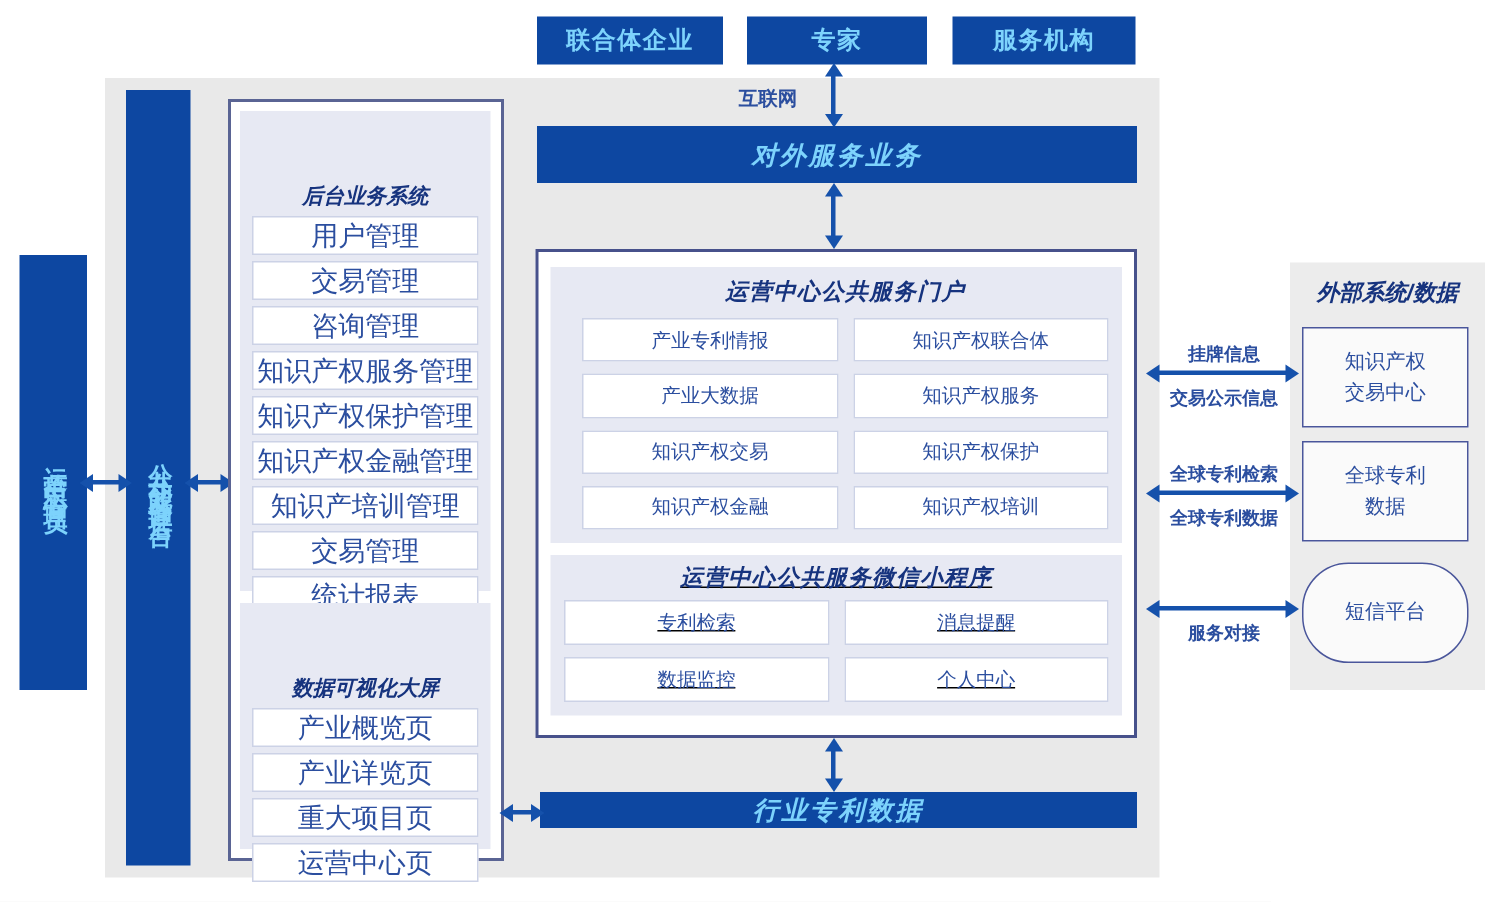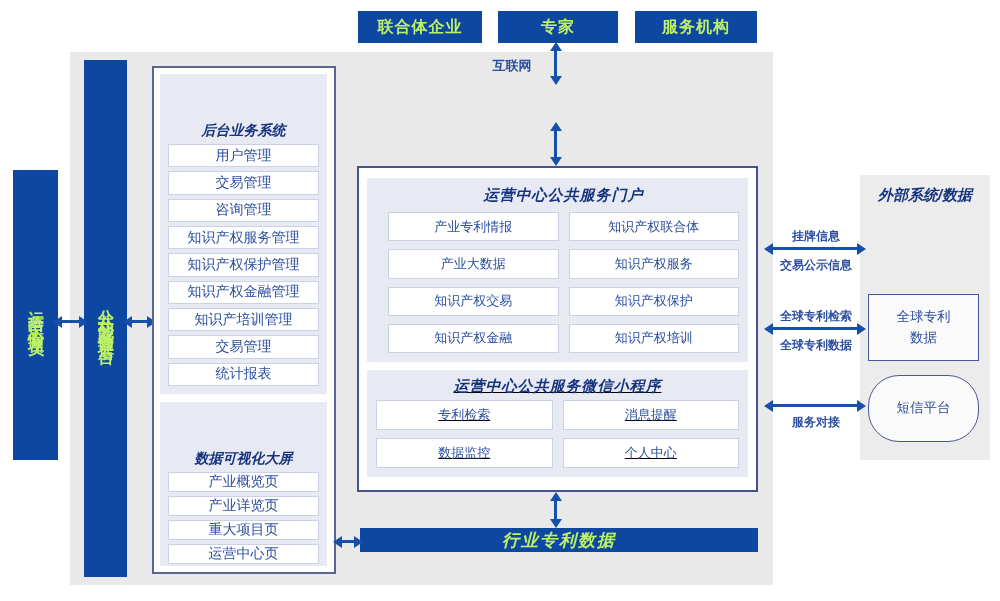--- a/index.html
+++ b/index.html
@@ -13,37 +13,37 @@
     --bg-gray:#e9e9e9;
   }
   *{margin:0;padding:0;box-sizing:border-box;}
   html,body{background:#fff;}
   body{font-family:"Liberation Sans","DejaVu Sans",sans-serif;}
   #canvas{position:relative;width:1000px;height:601px;background:#fff;overflow:hidden;}
 
   .main-bg{position:absolute;left:70px;top:52px;width:703px;height:533px;background:var(--bg-gray);}
   .right-bg{position:absolute;left:860px;top:175px;width:130px;height:285px;background:#ececec;}
 
-  .box-dark{position:absolute;background:var(--primary);color:#bef264;display:flex;align-items:center;justify-content:center;font-weight:bold;}
+  .box-dark{position:absolute;background:var(--primary);color:#7dd3fc;display:flex;align-items:center;justify-content:center;font-weight:bold;}
   .top-box{height:32px;top:11px;font-size:16px;letter-spacing:1px;}
   .big-bar{font-size:17px;font-style:italic;letter-spacing:2px;}
 
   .v-bar{writing-mode:vertical-rl;text-orientation:upright;letter-spacing:5px;font-size:16px;}
 
   .outer-box{position:absolute;background:#fff;border:2px solid var(--outer-border);}
   .center-box{position:absolute;background:#fff;border:2px solid #47518b;}
 
   .panel{position:absolute;background:var(--panel);display:flex;flex-direction:column;}
   .panel-header{text-align:center;font-weight:bold;font-style:italic;color:var(--navy);flex:0 0 auto;}
   .item{background:#fff;border:1px solid var(--item-border);color:var(--text-blue);display:flex;align-items:center;justify-content:center;}
 
   .left-panel{left:160px;width:167px;padding:5px 8px 8px 8px;}
   .left-panel .panel-header{font-size:14px;line-height:22px;margin-bottom:3px;margin-top:40px;}
   .left-panel .items{flex:1;display:flex;flex-direction:column;gap:4px;}
-  .left-panel .item{flex:1;font-size:14px;font-family:Liberation Mono, monospace;}
+  .left-panel .item{flex:1;font-size:18px;font-family:Liberation Mono, monospace;}
 
   .center-panel{left:367px;width:381px;padding:4px 9px 9px 9px;}
   .center-panel .panel-header{font-size:15px;line-height:26px;margin-bottom:4px;letter-spacing:1px;}
   .center-panel .items{flex:1;display:grid;grid-template-columns:1fr 1fr;gap:8px 10px;}
   .center-panel .item{font-size:13px;}
 
   .ext-box{position:absolute;left:868px;width:111px;height:67px;background:#fafafa;border:1.5px solid #4a569b;color:var(--text-blue);display:flex;align-items:center;justify-content:center;text-align:center;font-size:13.5px;line-height:1.5;white-space:pre-line;}
   .right-title{position:absolute;left:860px;top:186px;width:130px;text-align:center;font-weight:bold;font-style:italic;color:var(--navy);font-size:15px;}
 
   .lbl{position:absolute;color:var(--text-blue);font-weight:bold;font-size:12px;text-align:center;}
@@ -67,20 +67,21 @@
   <div class="main-bg"></div>
   <div class="right-bg"></div>
 
   <div class="box-dark top-box" style="left:358px;width:124px;">联合体企业</div>
   <div class="box-dark top-box" style="left:498px;width:120px;">专家</div>
   <div class="box-dark top-box" style="left:635px;width:122px;">服务机构</div>
 
   <div class="lbl" style="left:479px;top:57px;width:66px;font-size:13px;">互联网</div>
   <div class="v-arrow" style="left:554px;top:50px;height:27px;"></div>
 
+  <div class="box-dark big-bar" style="left:358px;top:84px;width:400px;height:38px;">对外服务业务</div>
   <div class="v-arrow" style="left:554px;top:130px;height:28px;"></div>
 
   <div class="box-dark v-bar" style="left:13px;top:170px;width:45px;height:290px;">运营中心管理员</div>
   <div class="box-dark v-bar" style="left:84px;top:60px;width:43px;height:517px;">公共功能及管理后台</div>
   <div class="h-arrow" style="left:61px;top:320px;width:19px;"></div>
   <div class="h-arrow" style="left:131px;top:320px;width:17px;"></div>
 
   <div class="outer-box" style="left:152px;top:66px;width:184px;height:508px;"></div>
 
   <div class="panel left-panel" style="top:74px;height:320px;">
@@ -132,20 +133,22 @@
       <div class="item">数据监控</div>
       <div class="item">个人中心</div>
     </div>
   </div>
 
   <div class="v-arrow" style="left:554px;top:500px;height:20px;"></div>
   <div class="box-dark big-bar" style="left:360px;top:528px;width:398px;height:24px;">行业专利数据</div>
   <div class="h-arrow" style="left:341px;top:540px;width:14px;"></div>
 
   <div class="right-title">外部系统/数据</div>
+  <div class="ext-box" style="top:218px;">知识产权
+交易中心</div>
   <div class="ext-box" style="top:294px;">全球专利
 数据</div>
   <div class="ext-box" style="top:375px;border-radius:31px;">短信平台</div>
 
   <div class="lbl link-lbl" style="top:228px;">挂牌信息</div>
   <div class="h-arrow" style="left:772px;top:247px;width:86px;"></div>
   <div class="lbl link-lbl" style="top:257px;">交易公示信息</div>
 
   <div class="lbl link-lbl" style="top:308px;">全球专利检索</div>
   <div class="h-arrow" style="left:772px;top:327px;width:86px;"></div>

